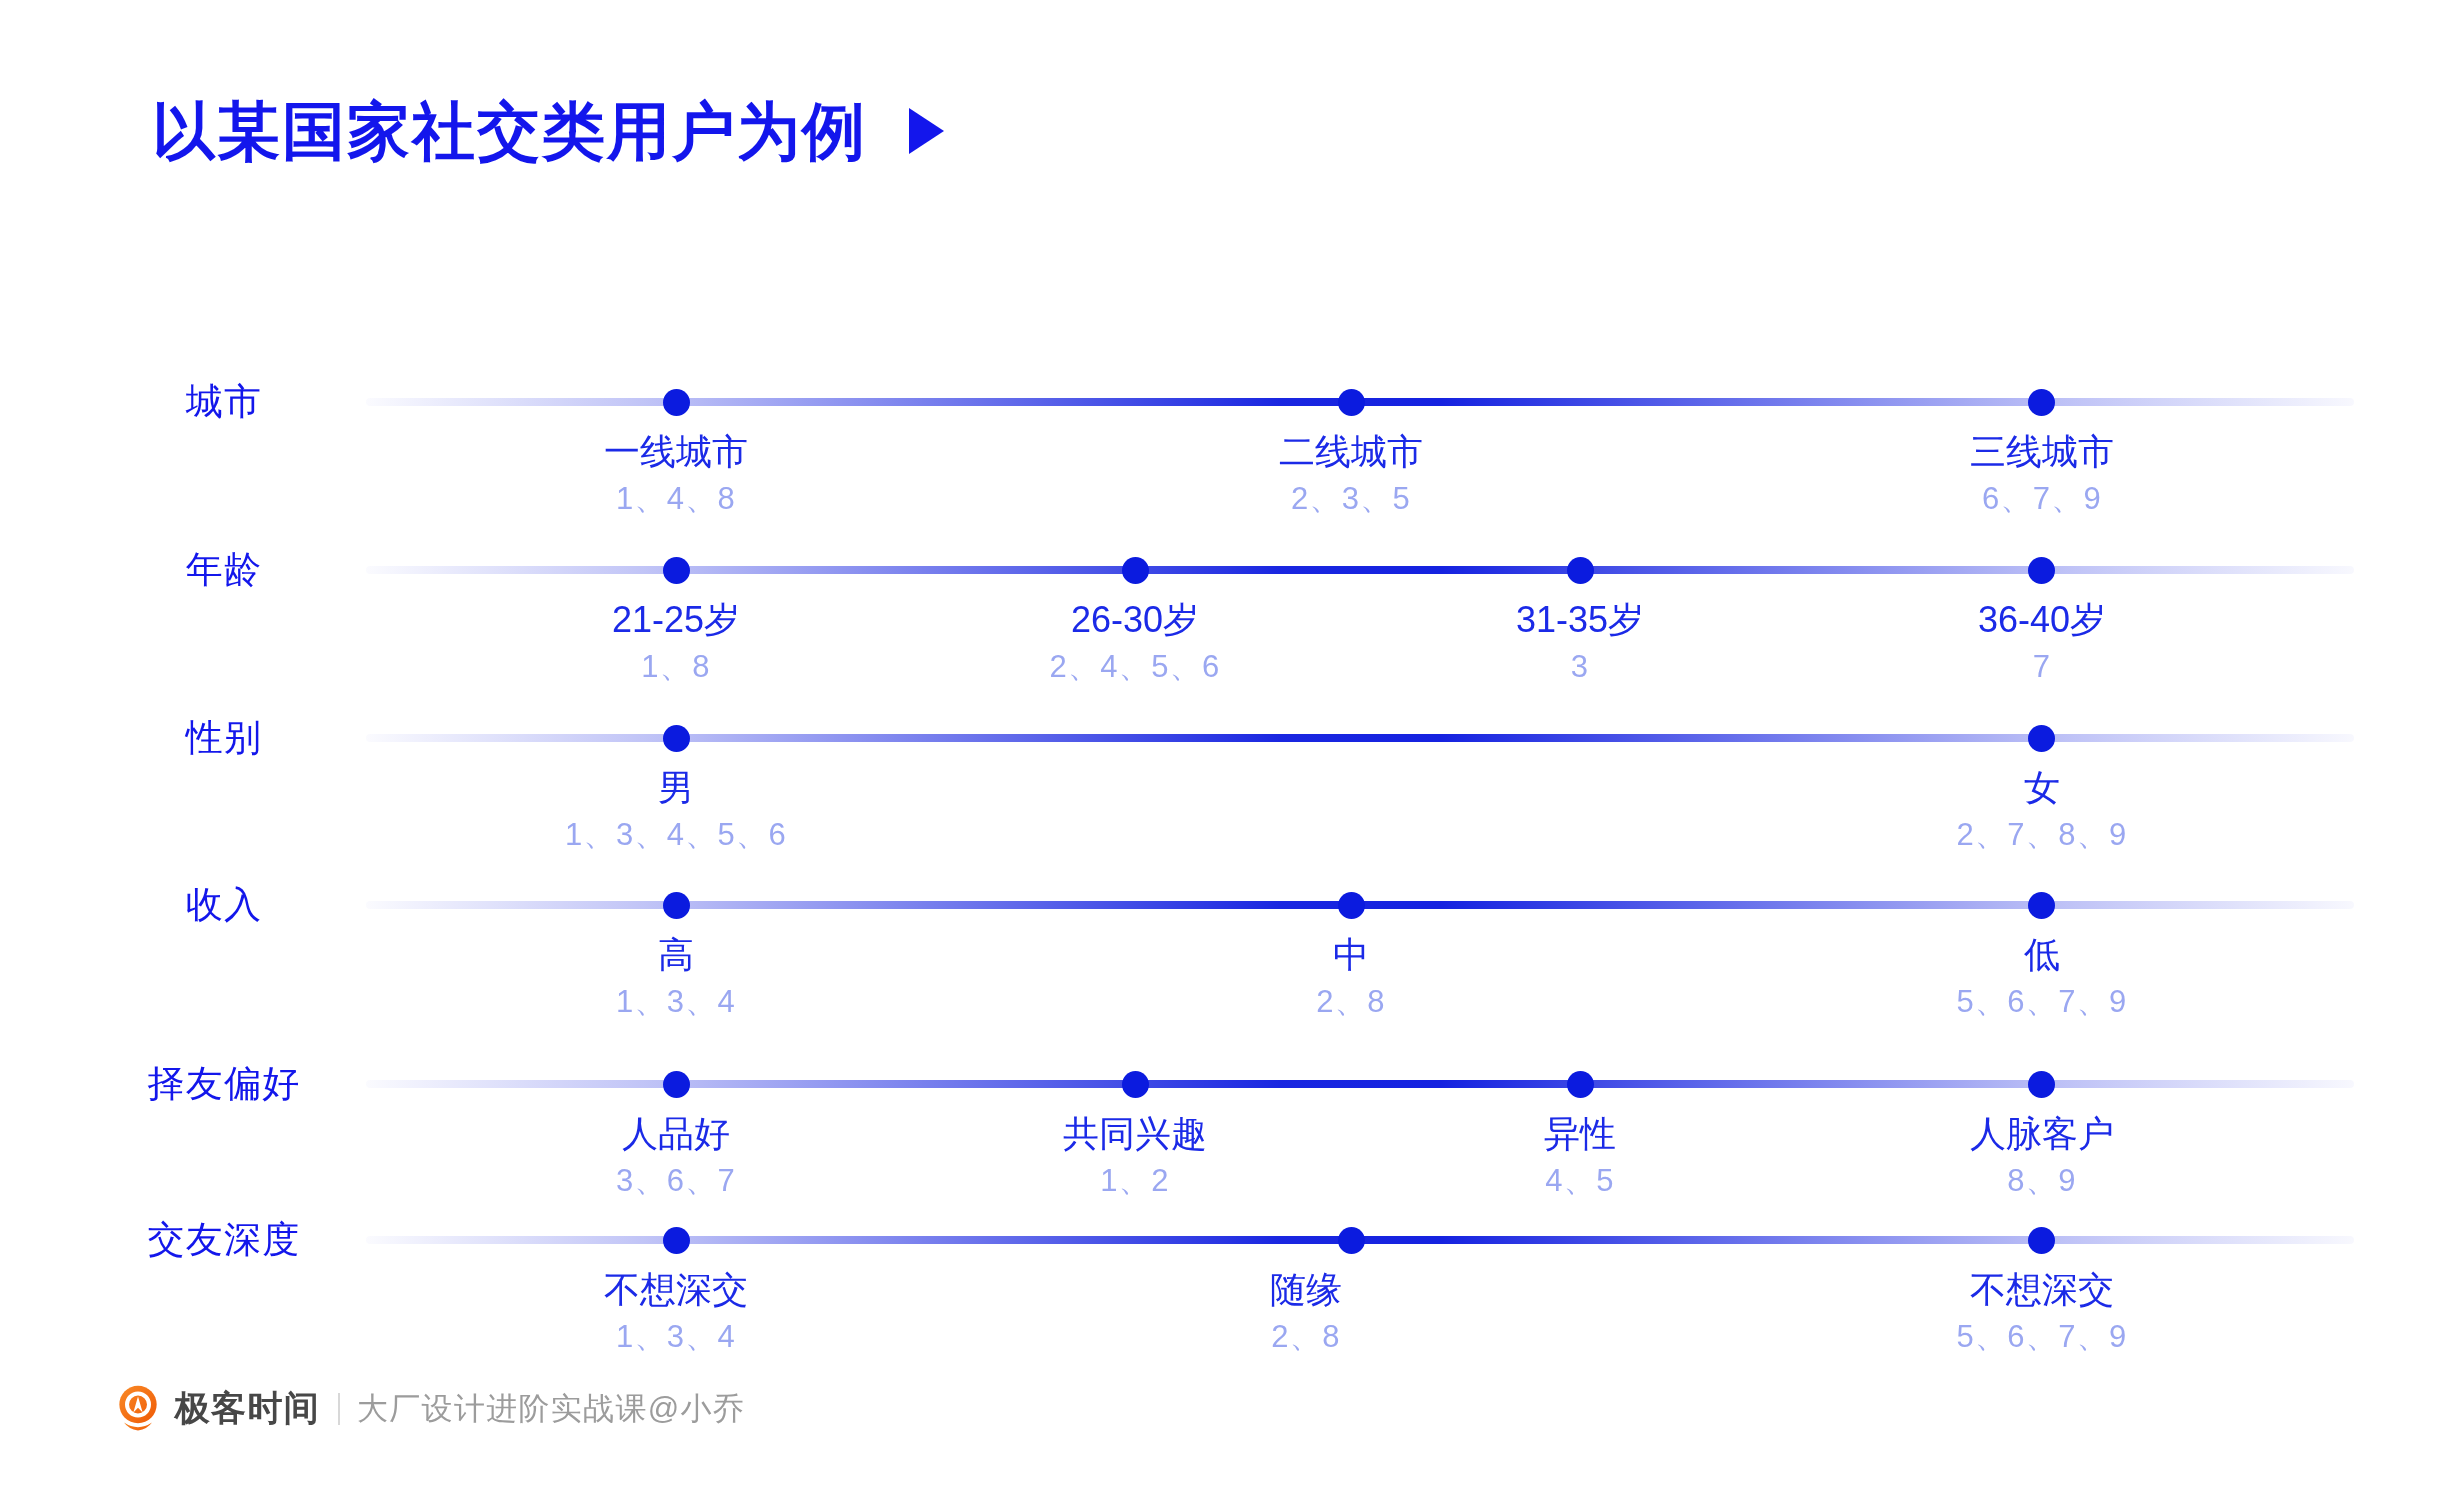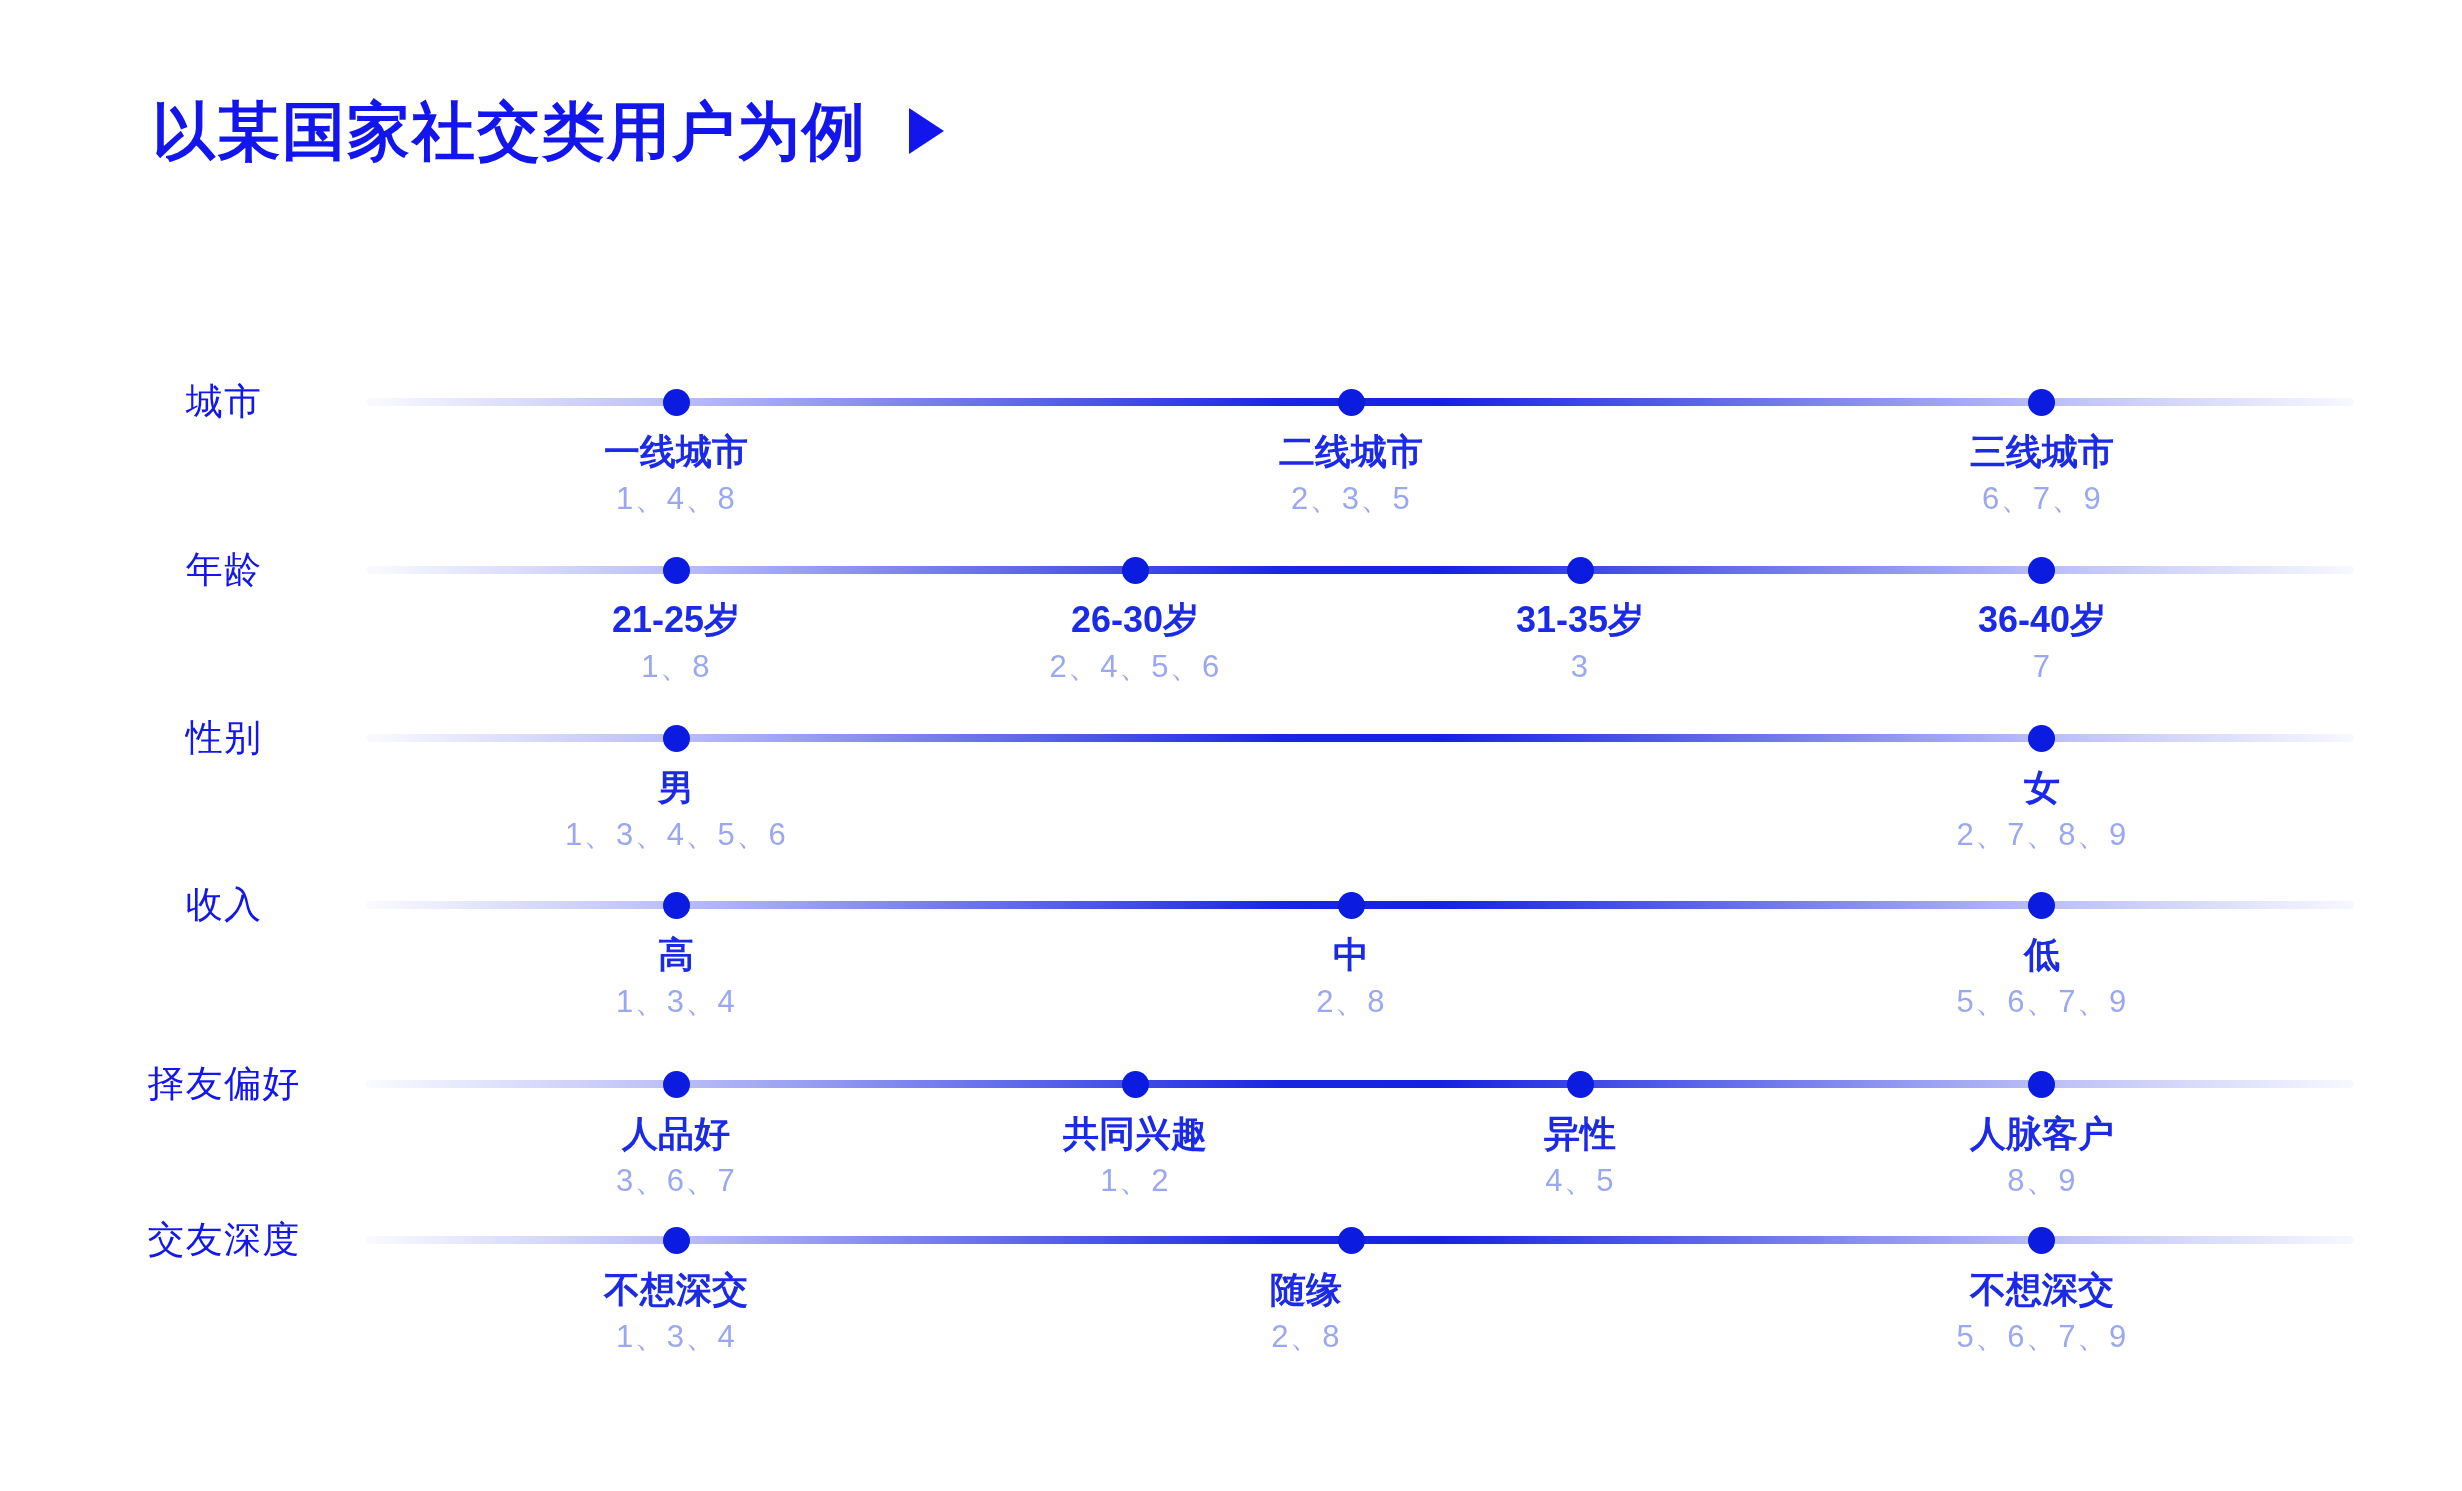--- a/index.html
+++ b/index.html
@@ -19,21 +19,21 @@
   .track{position:absolute;left:366px;top:-4px;width:1988px;height:8px;border-radius:4px;
     background:linear-gradient(90deg,
       rgba(21,34,224,0.02) 0%,
       rgba(21,34,224,0.30) 16%,
       rgba(21,34,224,0.98) 46%,
       rgba(21,34,224,1.00) 54%,
       rgba(21,34,224,0.30) 84%,
       rgba(21,34,224,0.03) 100%);}
   .dot{position:absolute;top:-13.4px;width:27px;height:27px;border-radius:50%;background:#0B1BDF;}
   .pt{position:absolute;top:28px;width:322px;text-align:center;}
-  .pt-label{font-size:36px;font-weight:700;color:#1B2AE7;line-height:44px;}
+  .pt-label{font-size:36px;font-weight:400;color:#1B2AE7;line-height:44px;}
   .pt-ids{font-size:31px;font-weight:400;color:#9AA7F1;line-height:40px;margin-top:5.4px;letter-spacing:1.3px;}
   
   .footer{position:absolute;left:116px;top:1385px;display:flex;align-items:center;}
   .logo-icon{width:44px;height:47px;flex:0 0 auto;}
   .brand{font-size:35px;font-weight:800;color:#474747;margin-left:14.8px;letter-spacing:1.3px;}
   .divider{width:2px;height:32px;background:#D8D8D8;margin:0 17.5px;}
   .course{font-size:31px;font-weight:400;color:#9C9C9C;letter-spacing:1.3px;}
 </style>
 </head>
 <body>
@@ -163,15 +163,32 @@
     <div class="pt" style="left:1145px">
       <div class="pt-label">随缘</div>
       <div class="pt-ids">2、8</div>
     </div>
     <div class="pt" style="left:1881px">
       <div class="pt-label">不想深交</div>
       <div class="pt-ids">5、6、7、9</div>
     </div>
   </div>
 
+  <div class="footer">
+    <svg class="logo-icon" viewBox="0 0 66 70">
+      <defs>
+        <linearGradient id="og" x1="0" y1="0" x2="1" y2="1">
+          <stop offset="0" stop-color="#F98A27"></stop>
+          <stop offset="1" stop-color="#EF5A06"></stop>
+        </linearGradient>
+      </defs>
+      <circle cx="33" cy="29" r="28" fill="url(#og)"></circle>
+      <circle cx="33" cy="29" r="16.5" fill="none" stroke="#ffffff" stroke-width="6"></circle>
+      <path d="M26 41 L33 17 L40 41 L33 34 Z" fill="#ffffff"></path>
+      <path d="M12 56 Q33 70 54 56 Q47 66 33 68 Q19 66 12 56 Z" fill="url(#og)"></path>
+    </svg>
+    <span class="brand">极客时间</span>
+    <span class="divider"></span>
+    <span class="course">大厂设计进阶实战课@小乔</span>
+  </div>
 
 </div>
 
 
 </body></html>

